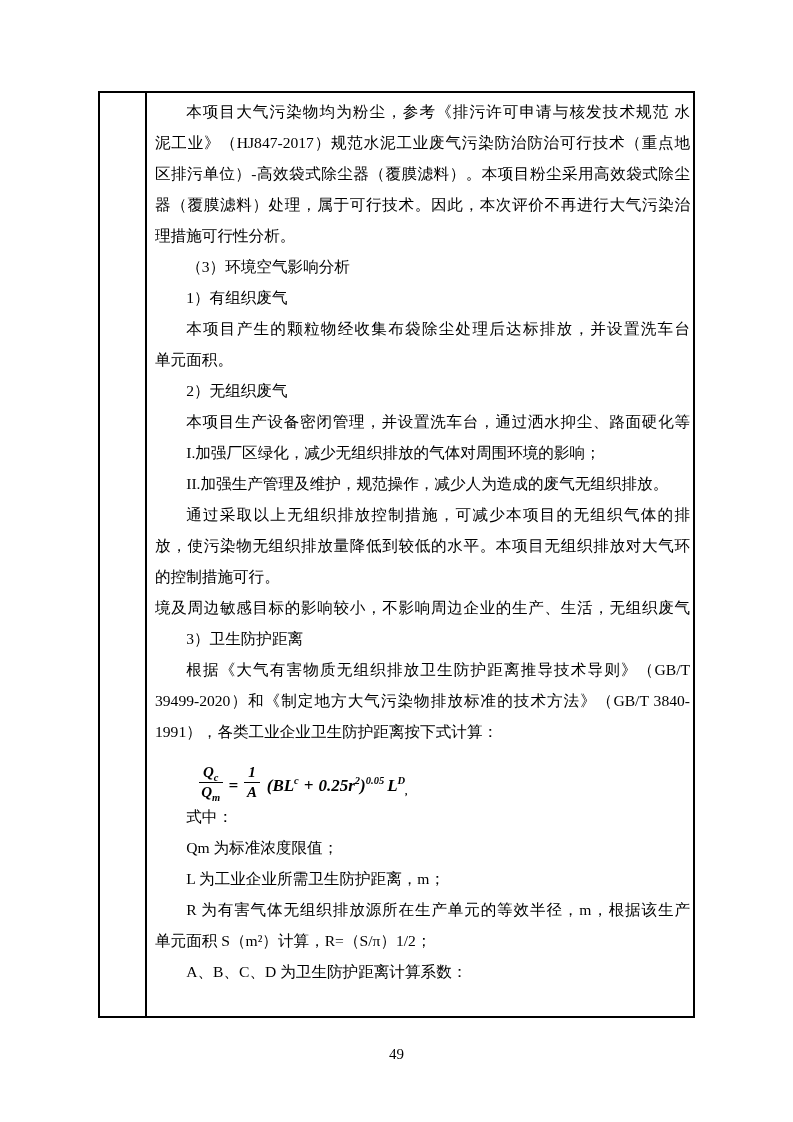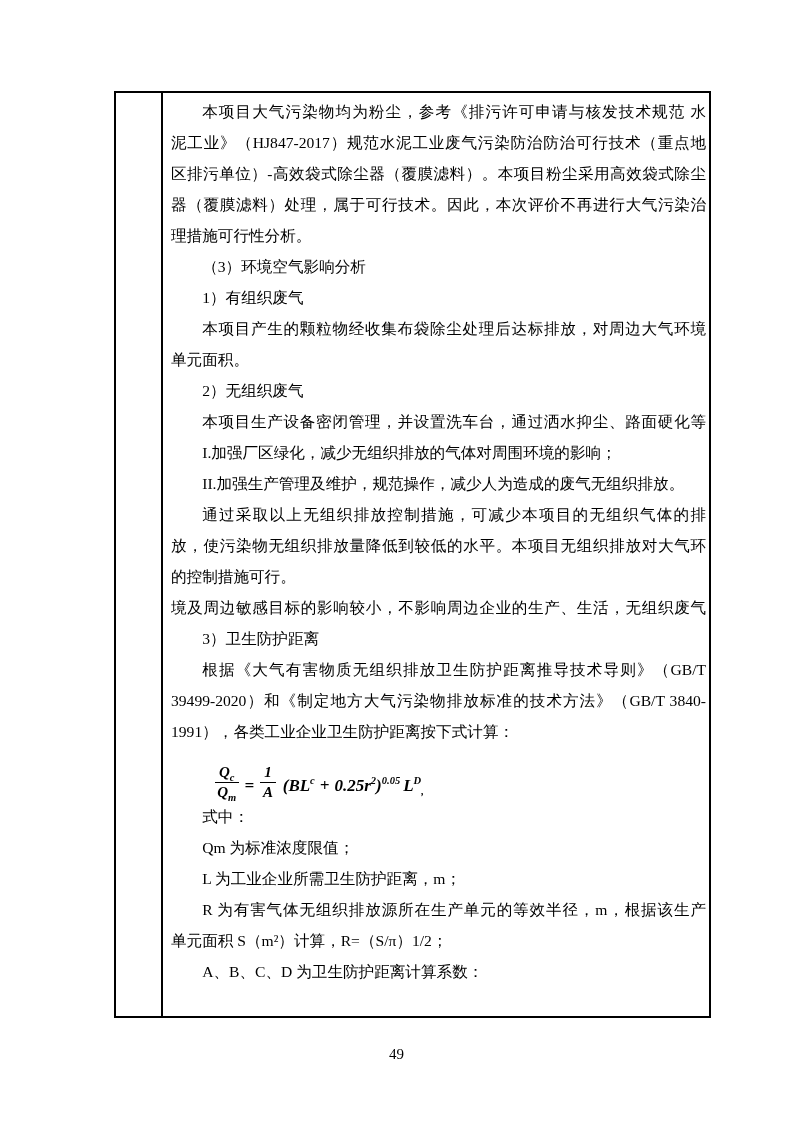--- a/index.html
+++ b/index.html
@@ -23,21 +23,20 @@
   .doc-table {
     position: absolute;
     left: 98px;
     top: 91px;
     width: 597px;
     height: 927px;
     border: 2px solid #000000;
     box-sizing: border-box;
     display: flex;
     background: #ffffff;
-    margin-left: 16px;
   }
   .stub-cell {
     width: 45px;
     border-right: 2px solid #000000;
     box-sizing: content-box;
     flex: 0 0 45px;
   }
   .main-cell {
     flex: 1;
     padding: 3px 3px 0 8px;
@@ -117,21 +116,21 @@
     <div class="main-cell">
 
       <div class="text-block" id="lines-before">
           <div class="tline stretch" style="text-indent: 2em;">本项目大气污染物均为粉尘，参考《排污许可申请与核发技术规范 水</div>
           <div class="tline stretch" style="text-indent: 0em;">泥工业》（HJ847-2017）规范水泥工业废气污染防治防治可行技术（重点地</div>
           <div class="tline stretch" style="text-indent: 0em;">区排污单位）-高效袋式除尘器（覆膜滤料）。本项目粉尘采用高效袋式除尘</div>
           <div class="tline stretch" style="text-indent: 0em;">器（覆膜滤料）处理，属于可行技术。因此，本次评价不再进行大气污染治</div>
           <div class="tline" style="text-indent: 0em;">理措施可行性分析。</div>
           <div class="tline" style="text-indent: 2em;">（3）环境空气影响分析</div>
           <div class="tline" style="text-indent: 2em;">1）有组织废气</div>
-          <div class="tline stretch" style="text-indent: 2em;">本项目产生的颗粒物经收集布袋除尘处理后达标排放，对周边大气环境</div>
+          <div class="tline stretch" style="text-indent: 2em;">本项目产生的颗粒物经收集布袋除尘处理后达标排放，并设置洗车台</div>
           <div class="tline" style="text-indent: 0em;">单元面积。</div>
           <div class="tline" style="text-indent: 2em;">2）无组织废气</div>
           <div class="tline stretch" style="text-indent: 2em;">本项目生产设备密闭管理，并设置洗车台，通过洒水抑尘、路面硬化等</div>
           <div class="tline" style="text-indent: 2em;">I.加强厂区绿化，减少无组织排放的气体对周围环境的影响；</div>
           <div class="tline" style="text-indent: 2em;">II.加强生产管理及维护，规范操作，减少人为造成的废气无组织排放。</div>
           <div class="tline stretch" style="text-indent: 2em;">通过采取以上无组织排放控制措施，可减少本项目的无组织气体的排</div>
           <div class="tline stretch" style="text-indent: 0em;">放，使污染物无组织排放量降低到较低的水平。本项目无组织排放对大气环</div>
           <div class="tline" style="text-indent: 0em;">的控制措施可行。</div>
           <div class="tline stretch" style="text-indent: 0em;">境及周边敏感目标的影响较小，不影响周边企业的生产、生活，无组织废气</div>
           <div class="tline" style="text-indent: 2em;">3）卫生防护距离</div>

